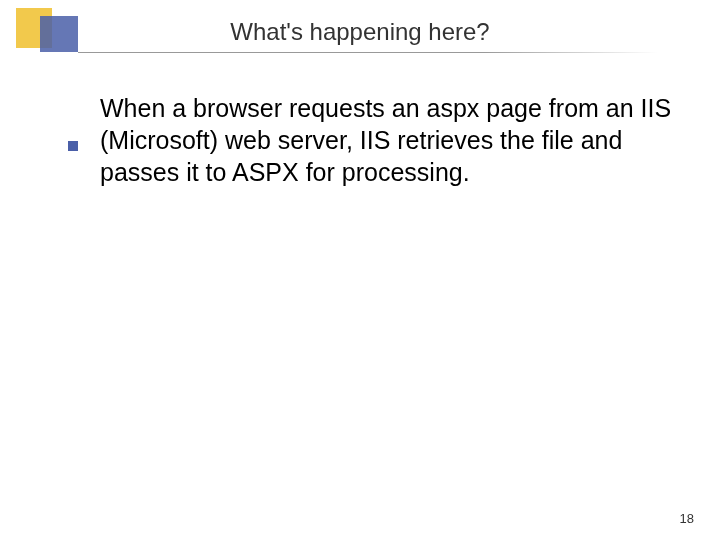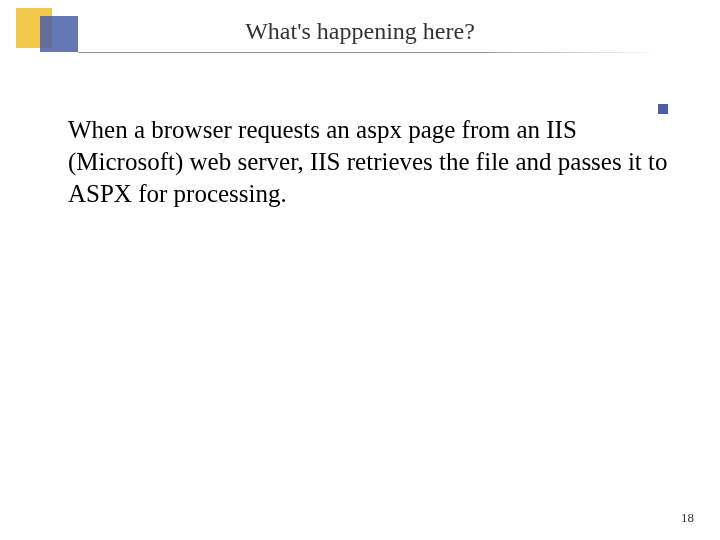--- a/index.html
+++ b/index.html
@@ -1,19 +1,18 @@
 <!DOCTYPE html>
 <html><head>
   <meta charset="utf-8">
   <style>
     * {
       margin: 0;
       padding: 0;
       box-sizing: border-box;
-      font-family: Liberation Serif, serif;
     }
     body {
       width: 720px;
       height: 540px;
       background: #ffffff;
       font-family: Verdana, Geneva, sans-serif;
       position: relative;
       overflow: hidden;
     }
     .logo-area {
@@ -61,22 +60,21 @@
       background: linear-gradient(to right, rgba(0,0,0,0.4) 0%, rgba(0,0,0,0.4) 70%, rgba(0,0,0,0) 100%);
     }
     .content-area {
       position: absolute;
       top: 92px;
       left: 68px;
       right: 30px;
     }
     .bullet-row {
       display: flex;
-      align-items: flex-end;
-      flex-direction: column;
+      align-items: center;
     }
     .bullet-icon {
       width: 10px;
       height: 10px;
       background: #4a5fa8;
       margin-top: 12px;
       margin-right: 22px;
       flex-shrink: 0;
     }
     .bullet-text {

